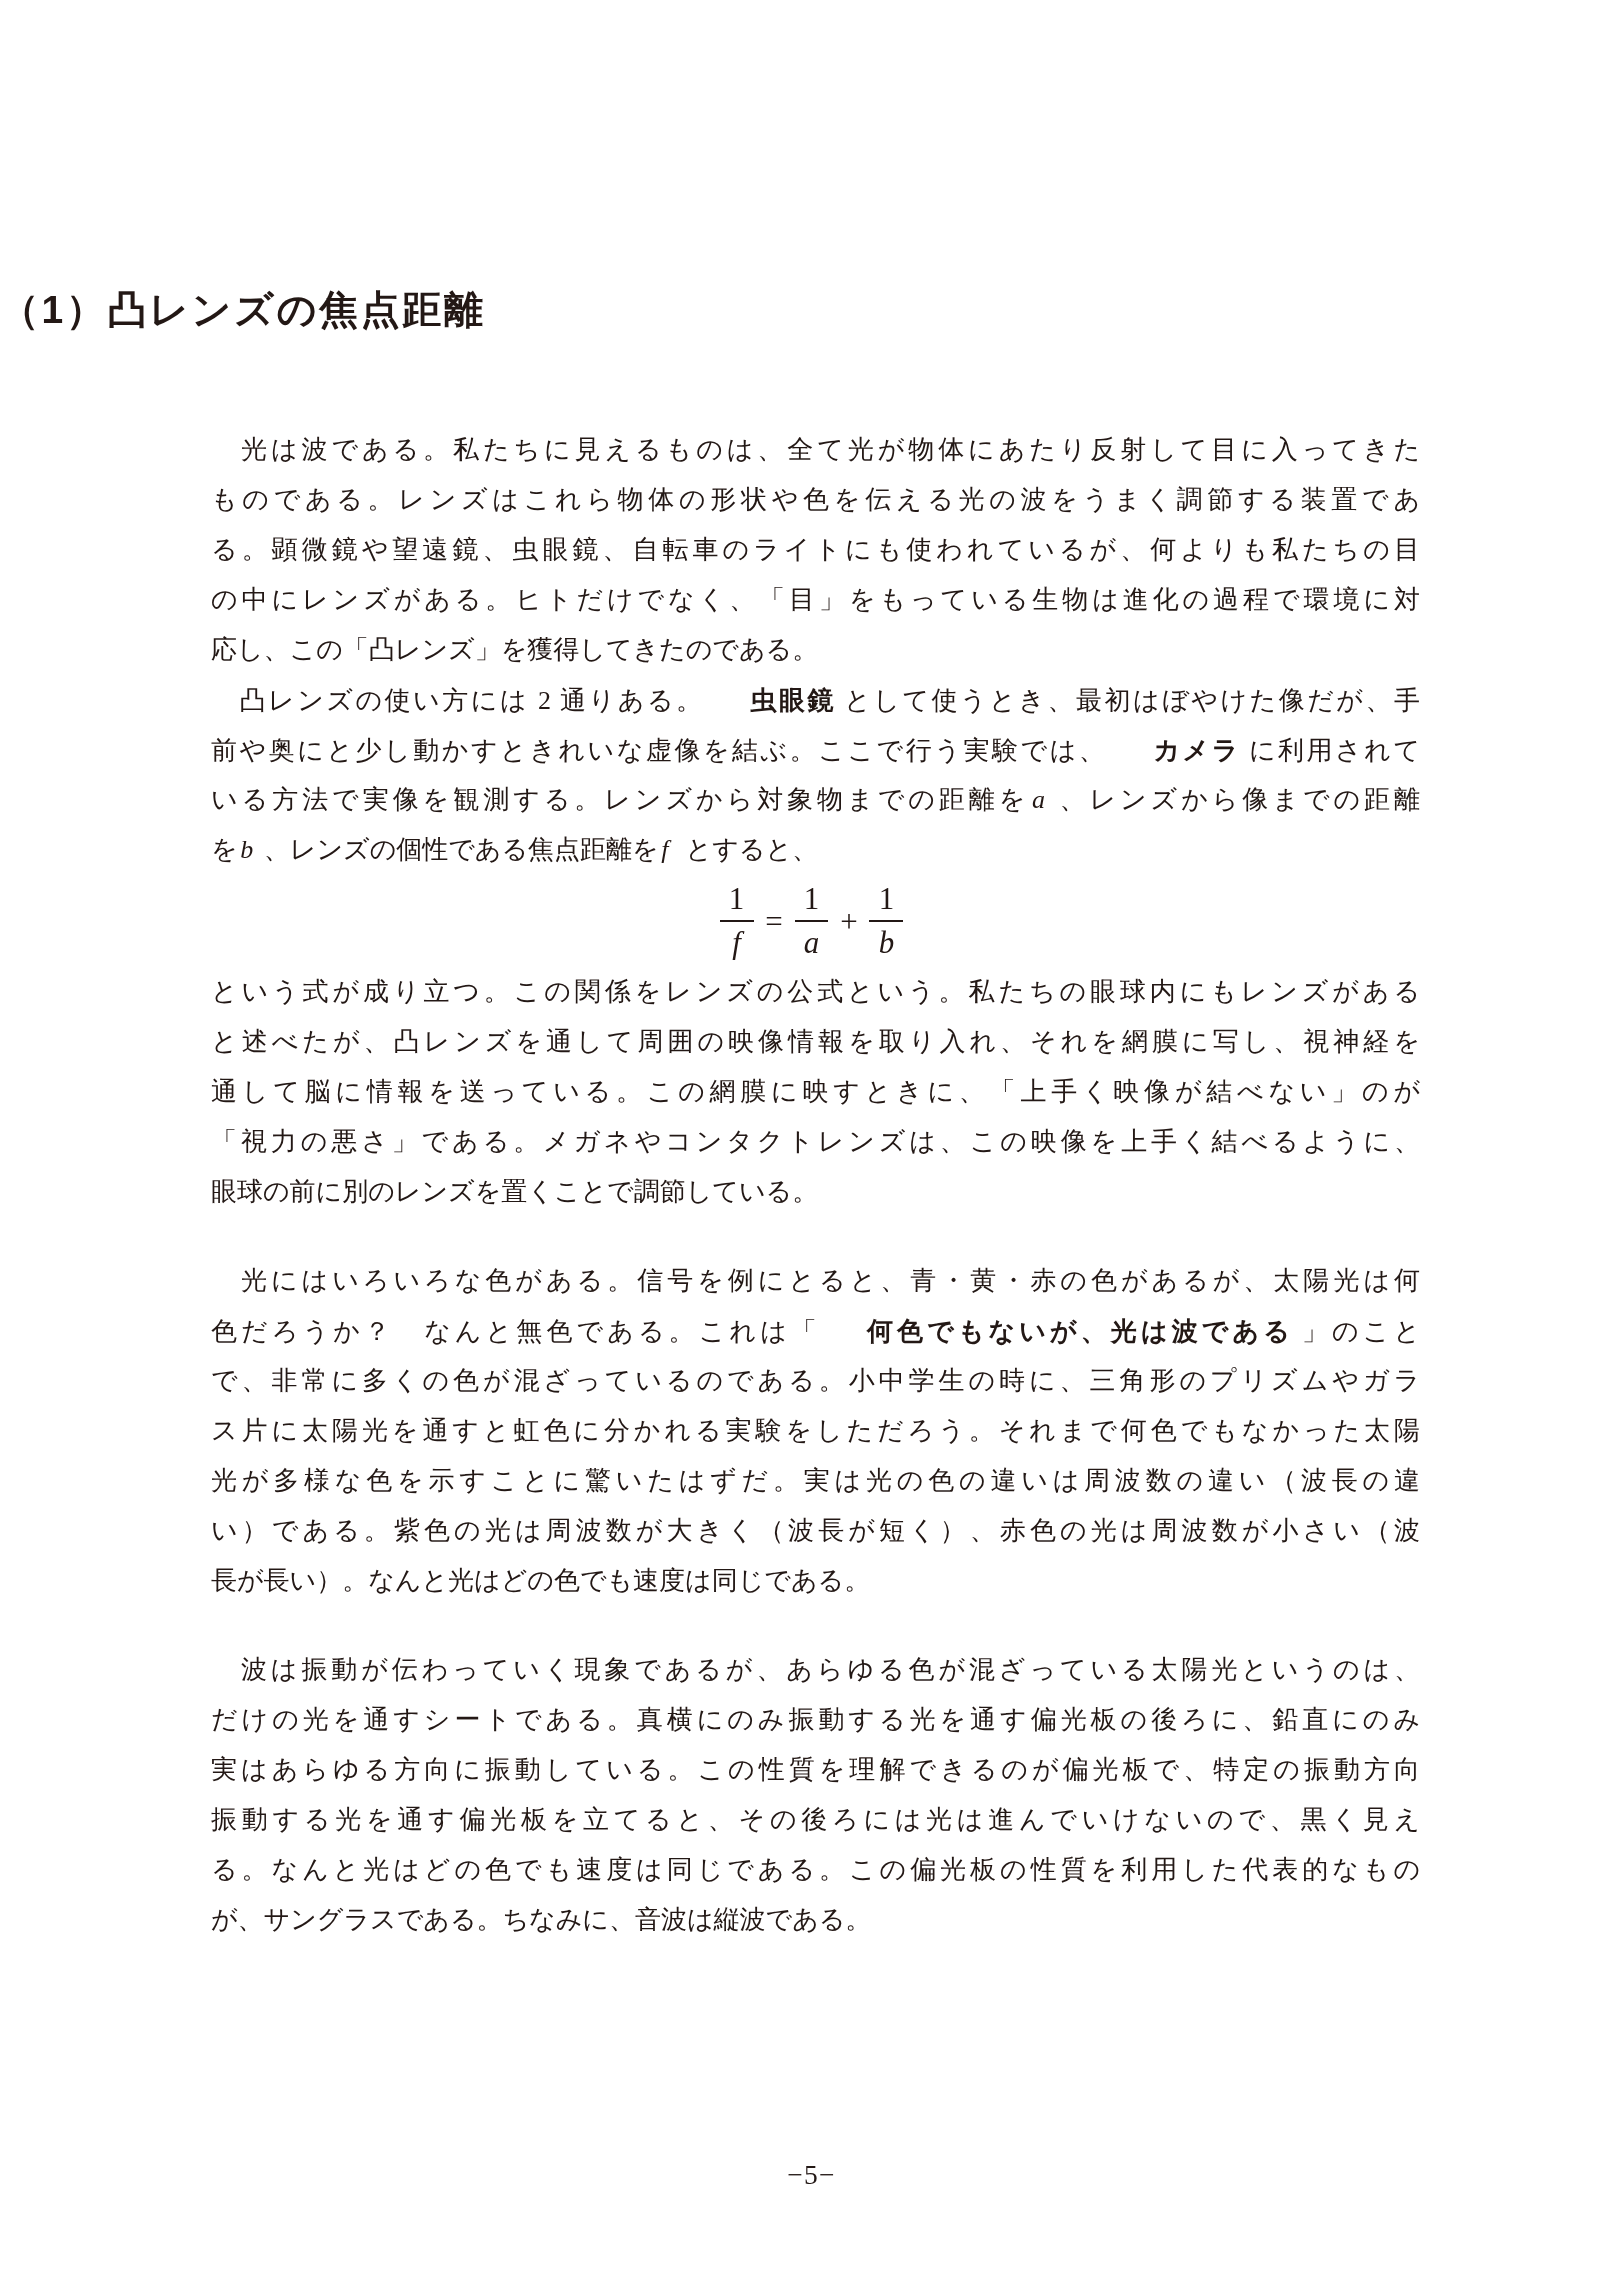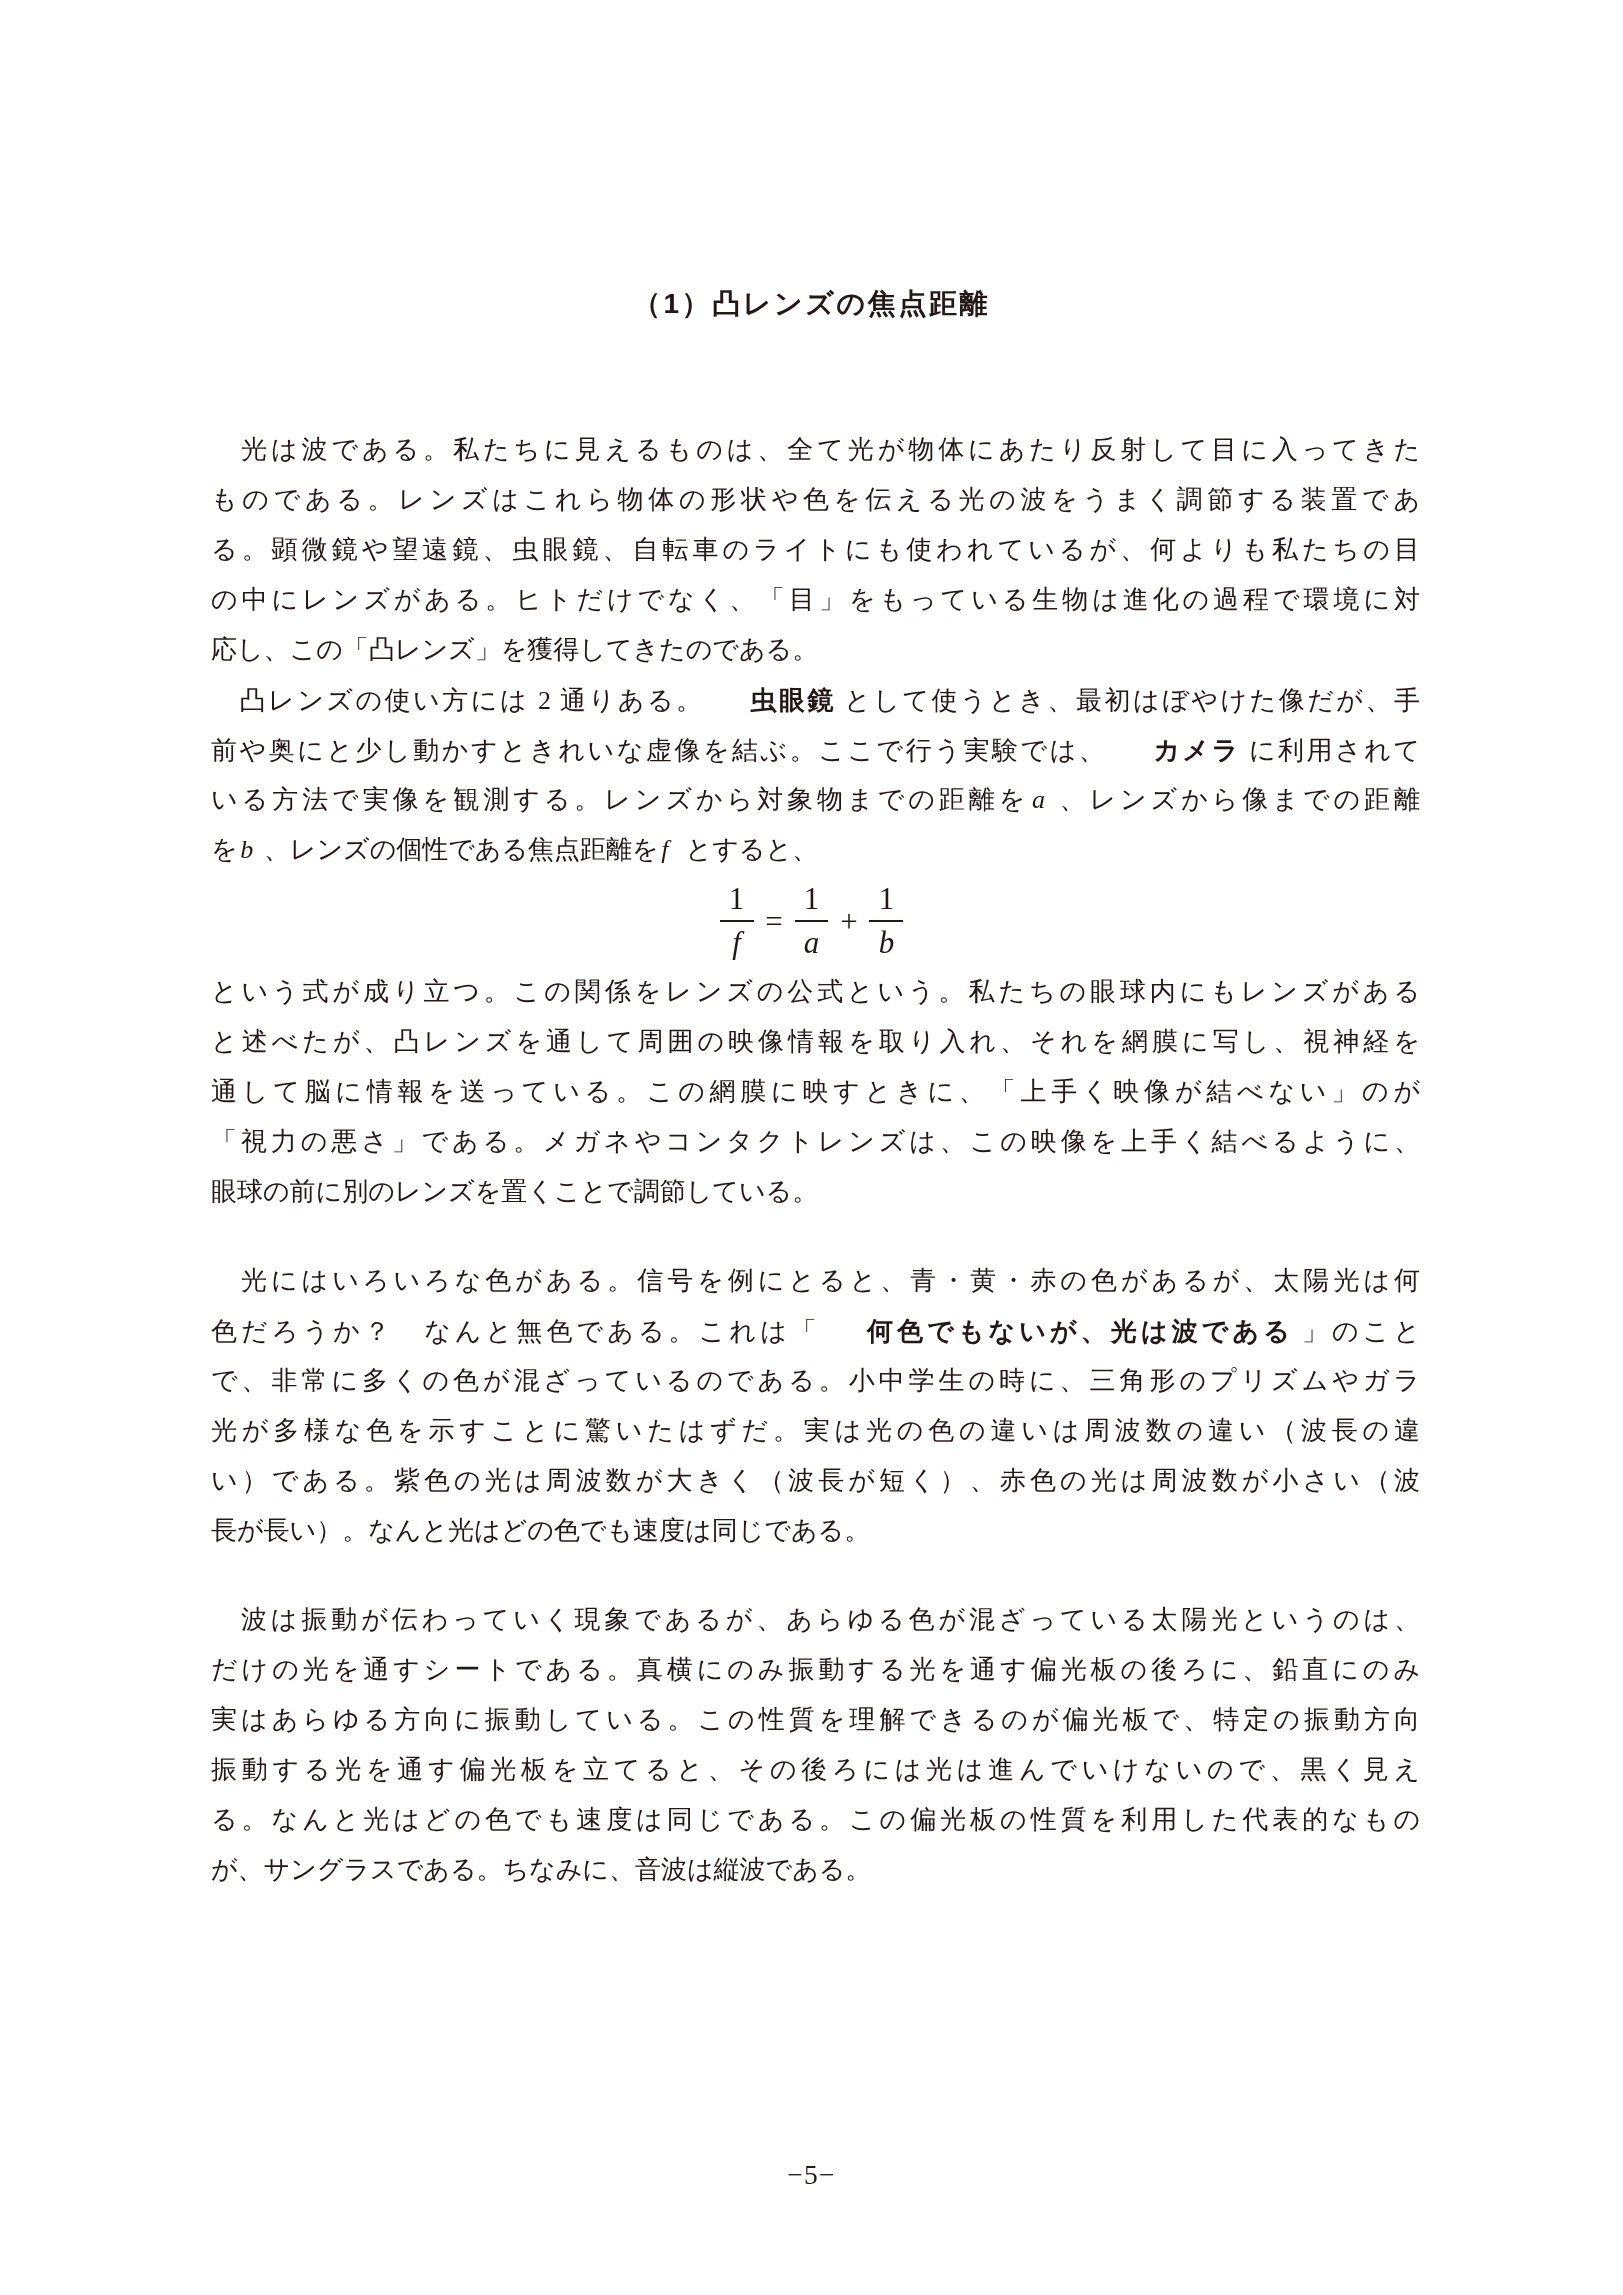--- a/index.html
+++ b/index.html
@@ -10,24 +10,23 @@
     background:#ffffff;
     color:#231815;
     font-family:"Liberation Serif","DejaVu Serif",serif;
     overflow:hidden;
   }
   .title{
     position:absolute;
     top:287px;
     left:0;
     width:100%;
-    text-align:center;
     font-family:"Liberation Sans","DejaVu Sans",sans-serif;
     font-weight:bold;
-    font-size:28px;
+    font-size:39px;
     letter-spacing:2.6px;
     line-height:1.2;
   }
   .content{
     position:absolute;
     left:203px;
     top:425px;
     width:1217px;
     font-size:26px;
   }
@@ -135,20 +134,21 @@
         <div class="line just"><span class="run-normal">と述べたが、凸レンズを通して周囲の映像情報を取り入れ、それを網膜に写し、視神経を</span></div>
         <div class="line just"><span class="run-normal">通して脳に情報を送っている。この網膜に映すときに、「上手く映像が結べない」のが</span></div>
         <div class="line just"><span class="run-normal">「視力の悪さ」である。メガネやコンタクトレンズは、この映像を上手く結べるように、</span></div>
         <div class="line last"><span class="run-normal">眼球の前に別のレンズを置くことで調節している。</span></div>
       </div>
       <div class="gap"></div>
       <div class="para">
         <div class="line just"><span class="run-normal">　光にはいろいろな色がある。信号を例にとると、青・黄・赤の色があるが、太陽光は何</span></div>
         <div class="line just"><span class="run-normal">色だろうか？　なんと無色である。これは「</span><span class="run-bold">何色でもないが、光は波である</span><span class="run-normal">」のこと</span></div>
         <div class="line just"><span class="run-normal">で、非常に多くの色が混ざっているのである。小中学生の時に、三角形のプリズムやガラ</span></div>
+        <div class="line just"><span class="run-normal">ス片に太陽光を通すと虹色に分かれる実験をしただろう。それまで何色でもなかった太陽</span></div>
         <div class="line just"><span class="run-normal">光が多様な色を示すことに驚いたはずだ。実は光の色の違いは周波数の違い（波長の違</span></div>
         <div class="line just"><span class="run-normal">い）である。紫色の光は周波数が大きく（波長が短く）、赤色の光は周波数が小さい（波</span></div>
         <div class="line last"><span class="run-normal">長が長い）。なんと光はどの色でも速度は同じである。</span></div>
       </div>
       <div class="gap"></div>
       <div class="para">
         <div class="line just"><span class="run-normal">　波は振動が伝わっていく現象であるが、あらゆる色が混ざっている太陽光というのは、</span></div>
         <div class="line just"><span class="run-normal">だけの光を通すシートである。真横にのみ振動する光を通す偏光板の後ろに、鉛直にのみ</span></div>
         <div class="line just"><span class="run-normal">実はあらゆる方向に振動している。この性質を理解できるのが偏光板で、特定の振動方向</span></div>
         <div class="line just"><span class="run-normal">振動する光を通す偏光板を立てると、その後ろには光は進んでいけないので、黒く見え</span></div>

